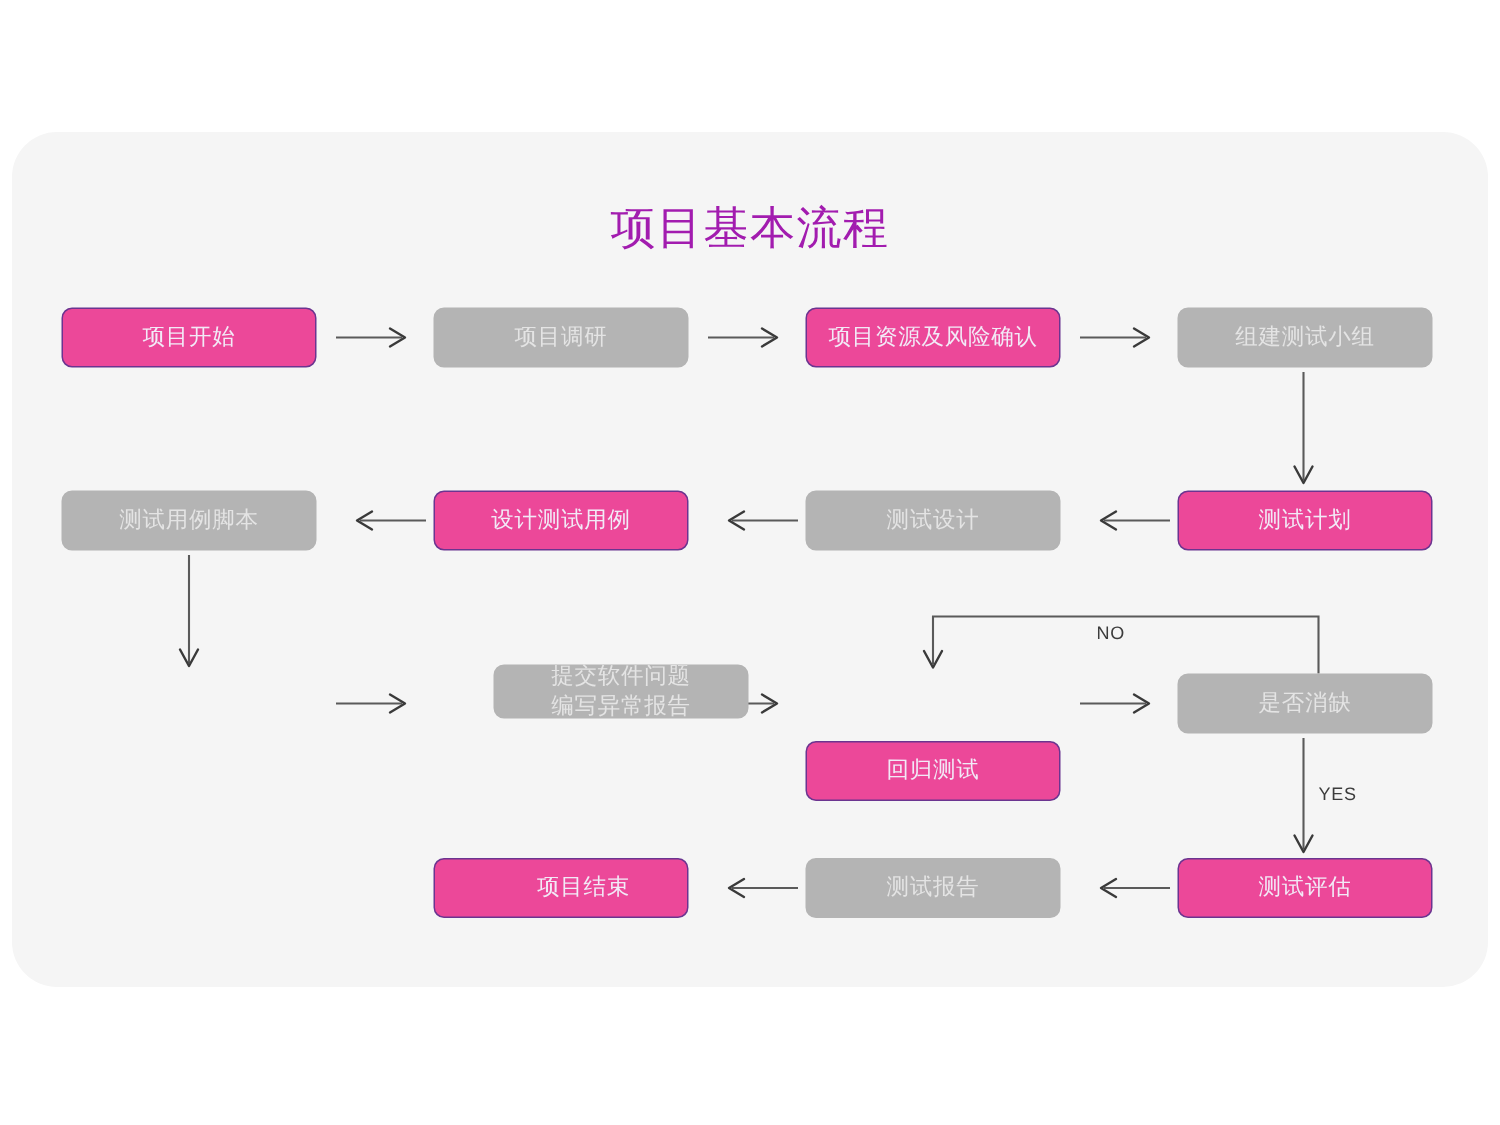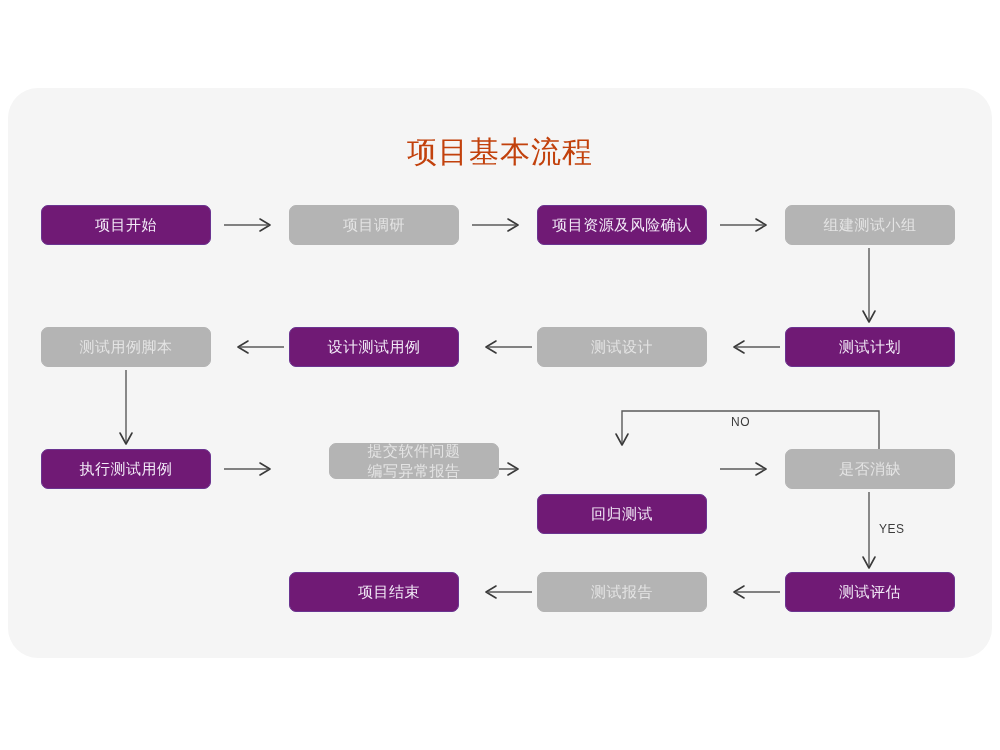--- a/index.html
+++ b/index.html
@@ -28,42 +28,42 @@
     background: #f5f5f5;
     border-radius: 30px;
   }
   #title {
     position: absolute;
     left: 0;
     top: 132px;
     width: 1000px;
     text-align: center;
     font-size: 30px;
-    color: #c2410c;
+    color: #a21caf;
     letter-spacing: 1px;
     font-weight: 400;
     white-space: nowrap;
   }
   .node {
     position: absolute;
     width: 170px;
     height: 40px;
     border-radius: 7px;
     box-sizing: border-box;
     display: flex;
     align-items: center;
     justify-content: center;
     text-align: center;
     font-size: 15px;
     line-height: 20px;
     letter-spacing: 0.5px;
     white-space: pre-line;
   }
   .node.purple {
-    background: #701a75;
+    background: #ec4899;
     border: 1.5px solid #6b3490;
     color: #f2eaf7;
   }
   .node.gray {
     background: #b4b4b4;
     border: 1.5px solid #b4b4b4;
     color: #e4e4e4;
   }
   .node.tall {
     height: 36px;
@@ -180,21 +180,20 @@
   <div class="node purple" style="left:41px; top:205px;">项目开始</div>
   <div class="node gray" style="left:289px; top:205px;">项目调研</div>
   <div class="node purple" style="left:537px; top:205px;">项目资源及风险确认</div>
   <div class="node gray" style="left:785px; top:205px;">组建测试小组</div>
 
   <div class="node gray" style="left:41px; top:327px;">测试用例脚本</div>
   <div class="node purple" style="left:289px; top:327px;">设计测试用例</div>
   <div class="node gray" style="left:537px; top:327px;">测试设计</div>
   <div class="node purple" style="left:785px; top:327px;">测试计划</div>
 
-  <div class="node purple" style="left:41px; top:449px;">执行测试用例</div>
   <div class="node gray tall" style="left:289px; top:443px;">提交软件问题
 编写异常报告</div>
   <div class="node purple" style="left:537px; top:449px;margin-top:45px;">回归测试</div>
   <div class="node gray" style="left:785px; top:449px;">是否消缺</div>
 
   <div class="node purple" style="left:289px; top:572px;padding-left:30px;">项目结束</div>
   <div class="node gray" style="left:537px; top:572px;">测试报告</div>
   <div class="node purple" style="left:785px; top:572px;">测试评估</div>
 
   <div class="edge-label" style="left:731px; top:415px;">NO</div>

